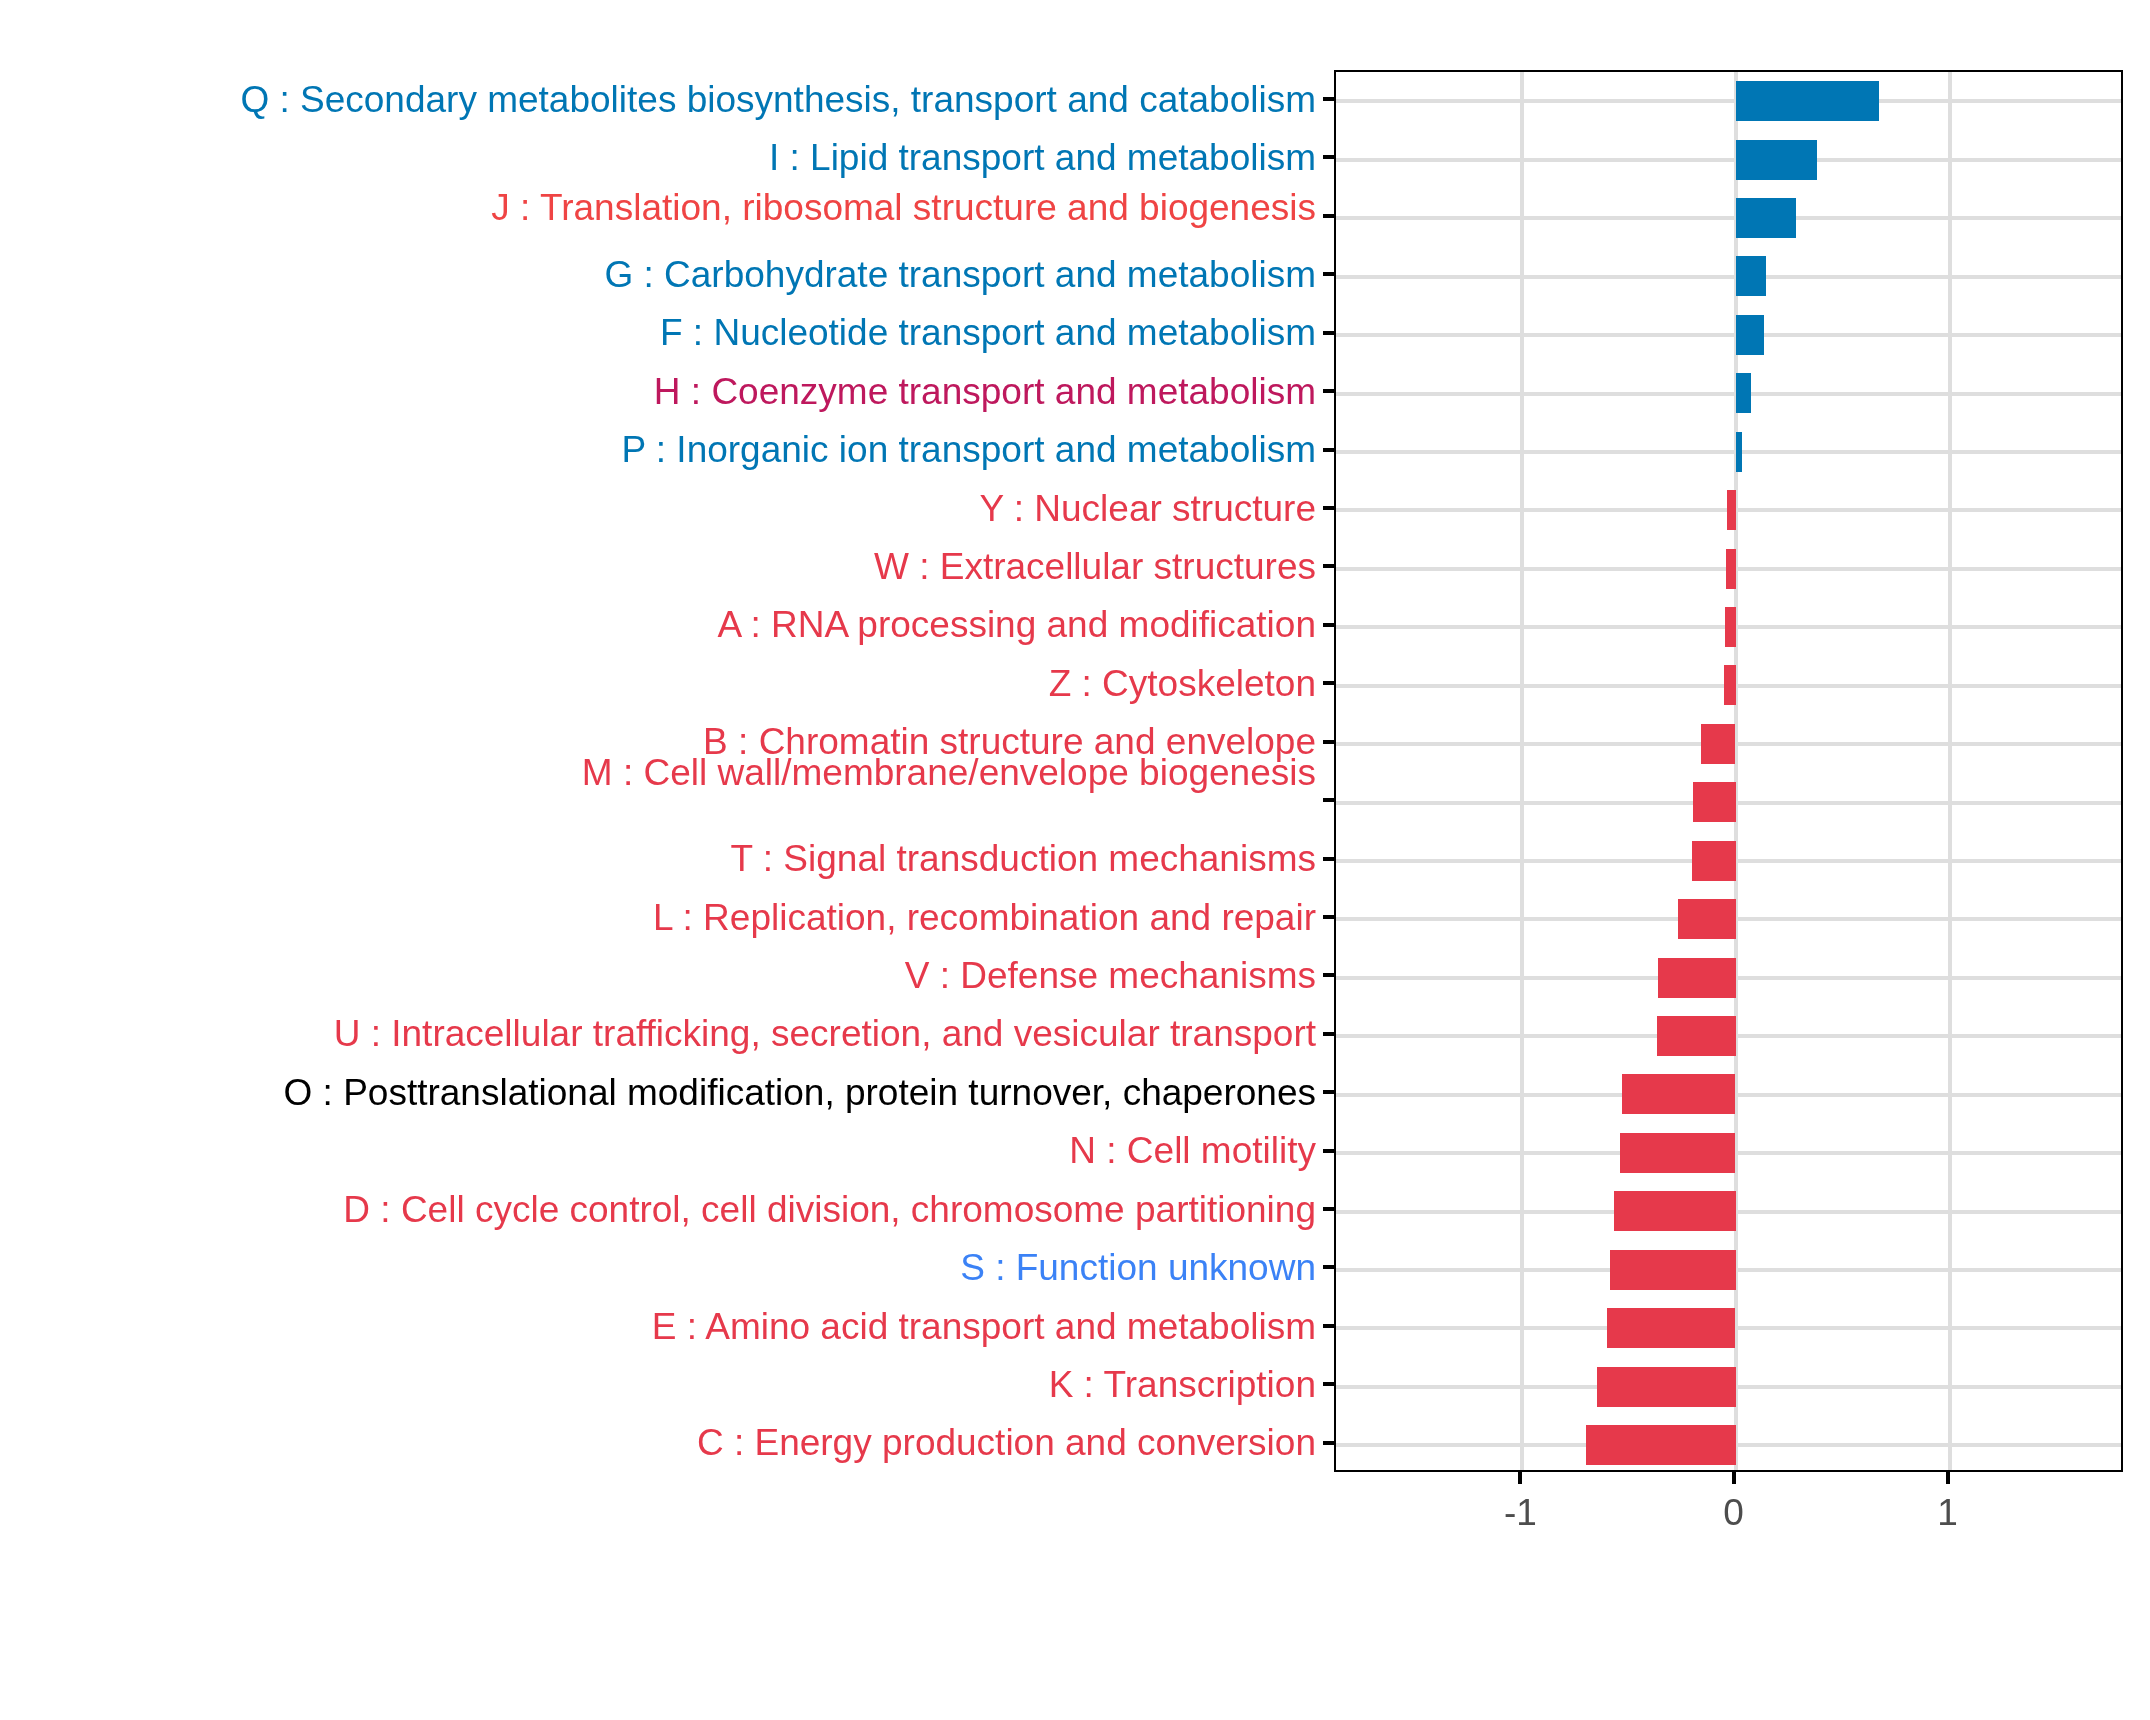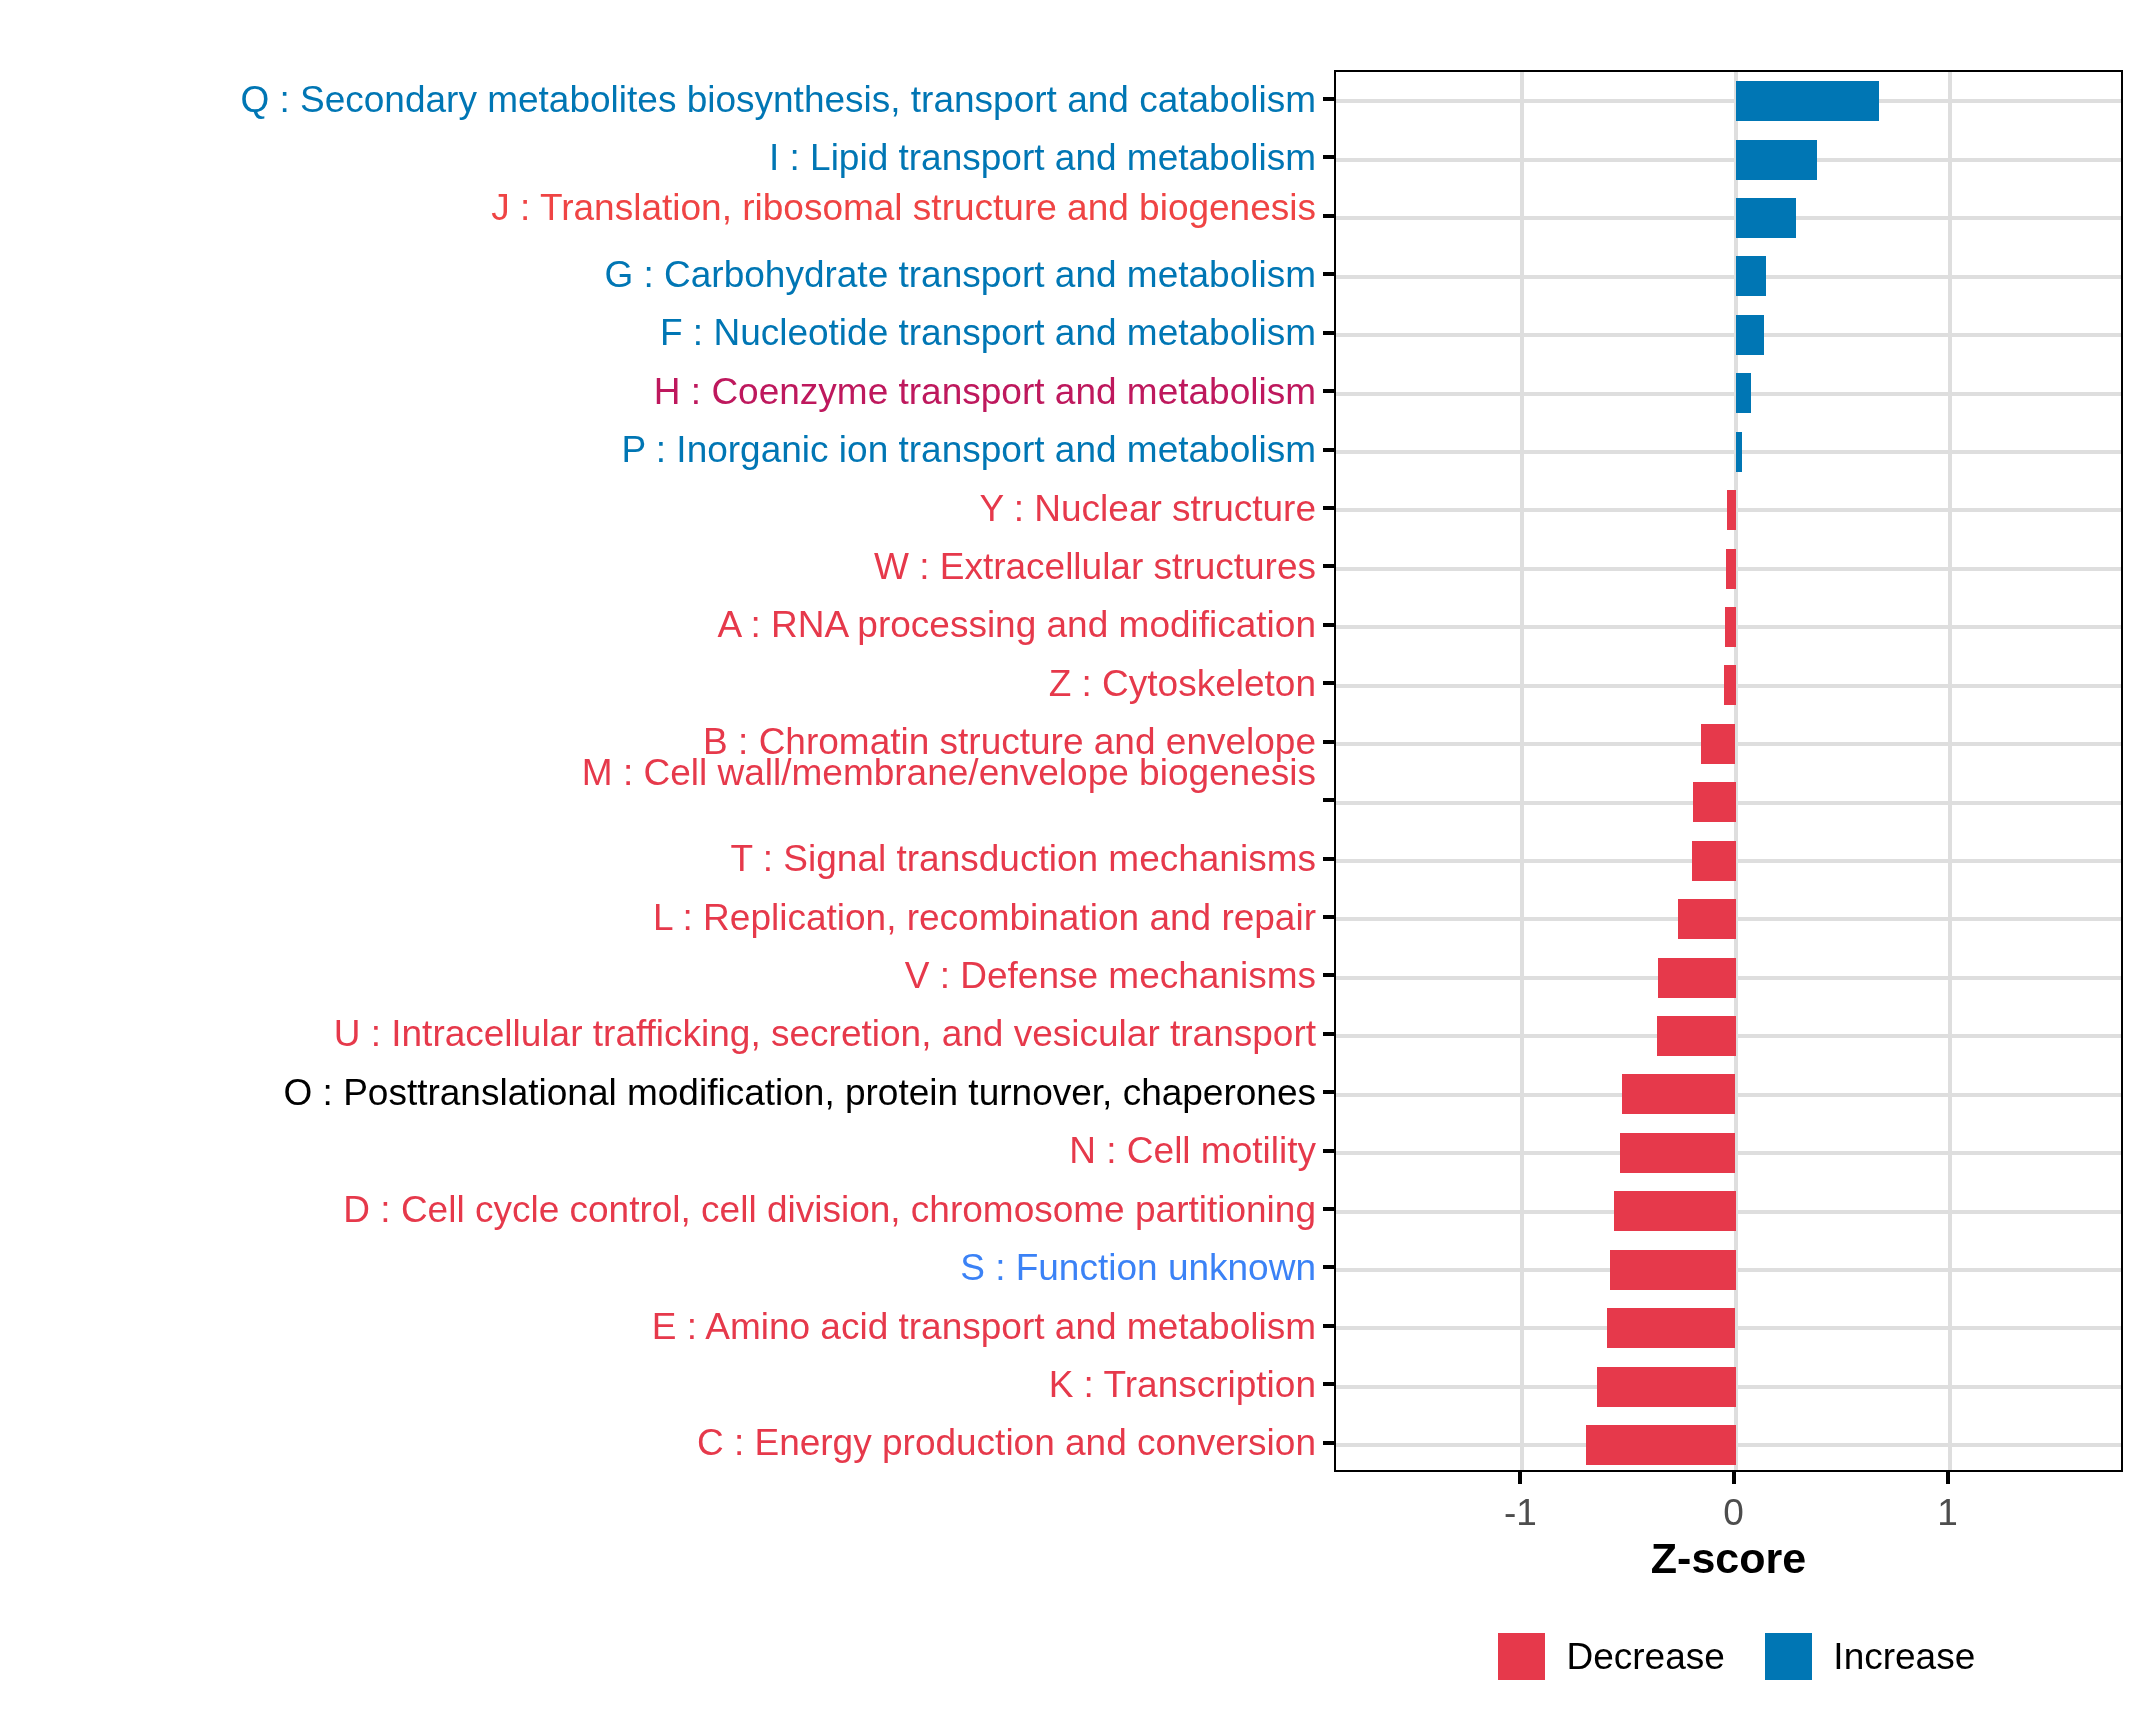--- a/index.html
+++ b/index.html
@@ -156,27 +156,16 @@
       <div class="ytick" style="left: 1323px; top: 1382px; background: rgb(0, 0, 0);"></div>
       <div class="ytick" style="left: 1323px; top: 1441px; background: rgb(0, 0, 0);"></div>
       <div class="xtick" style="left: 1518px; top: 1472px; background: rgb(0, 0, 0);"></div>
       <div class="xtick-label" style="left: 1463px; top: 1492px; color: rgb(77, 77, 77);">-1</div>
       <div class="xtick" style="left: 1732px; top: 1472px; background: rgb(0, 0, 0);"></div>
       <div class="xtick-label" style="left: 1676px; top: 1492px; color: rgb(77, 77, 77);">0</div>
       <div class="xtick" style="left: 1946px; top: 1472px; background: rgb(0, 0, 0);"></div>
       <div class="xtick-label" style="left: 1890px; top: 1492px; color: rgb(77, 77, 77);">1</div>
     </div>
 
-  <div id="x-title">Z-score</div>
 
-  <div id="legend">
-    <div class="legend-item">
-      <div class="legend-swatch" id="swatch-decrease" style="background: rgb(230, 57, 75);"></div>
-      <div class="legend-label">Decrease</div>
-    </div>
-    <div class="legend-item">
-      <div class="legend-swatch" id="swatch-increase" style="background: rgb(0, 118, 180);"></div>
-      <div class="legend-label">Increase</div>
-    </div>
-  </div>
 
 </div>
 
 
 </body></html>

